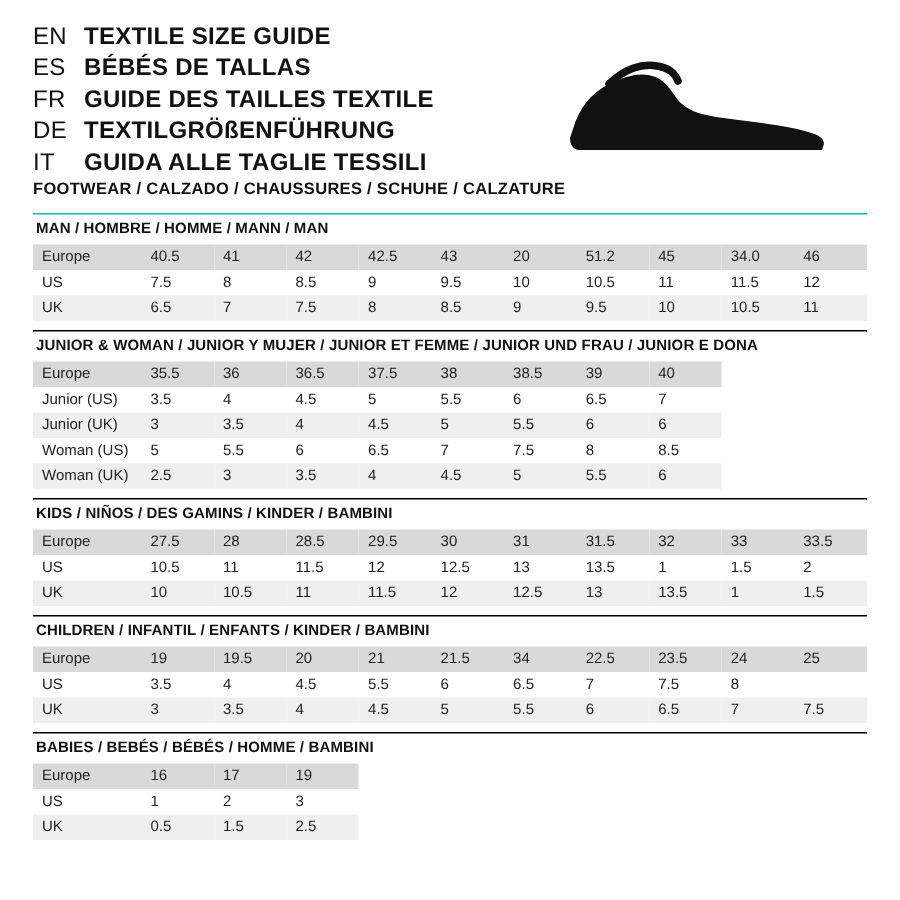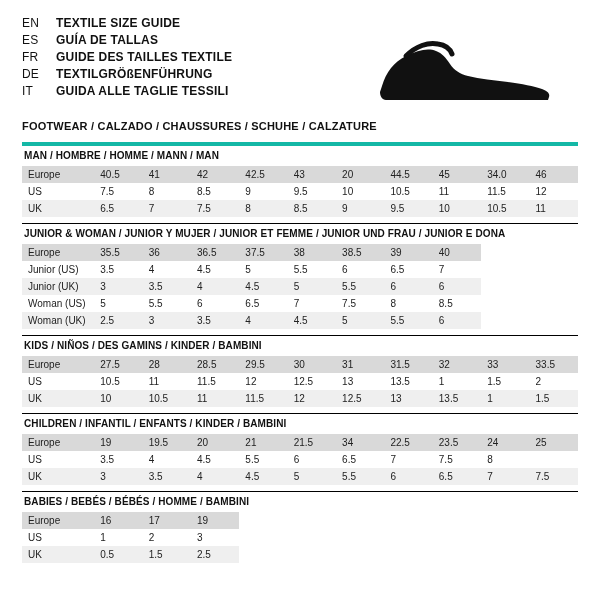--- a/index.html
+++ b/index.html
@@ -22,21 +22,21 @@
     padding: 16px 22px 0 22px;
   }
 
   
   .header {
     position: relative;
     height: 92px;
   }
   .lang-table {
     border-collapse: collapse;
-    font-size: 12px;
+    font-size: 16px;
     letter-spacing: 0.2px;
   }
   .lang-table td {
     padding: 0 0 3px 0;
     vertical-align: top;
     white-space: nowrap;
   }
   .lang-code {
     width: 34px;
     font-weight: normal;
@@ -68,21 +68,21 @@
   }
   .block-title {
     font-size: 10px;
     font-weight: bold;
     letter-spacing: 0.1px;
     color: #111;
     padding: 4px 0 5px 2px;
     border-top: 1px solid #000;
   }
   .block.first .block-title {
-    border-top: 4px solid #14b8a6;
+    border-top: 1px solid #14b8a6;
   }
   table.sizes {
     border-collapse: collapse;
     width: 100%;
     font-size: 10px;
     table-layout: fixed;
   }
   table.sizes td {
     height: 17px;
     padding: 0 0 0 6px;
@@ -106,21 +106,21 @@
 
   <div class="header">
     <table class="lang-table">
       <tbody>
           <tr>
             <td class="lang-code">EN</td>
             <td class="lang-title">TEXTILE SIZE GUIDE</td>
           </tr>
           <tr>
             <td class="lang-code">ES</td>
-            <td class="lang-title">GUÍA DE TALLAS</td>
+            <td class="lang-title">BÉBÉS DE TALLAS</td>
           </tr>
           <tr>
             <td class="lang-code">FR</td>
             <td class="lang-title">GUIDE DES TAILLES TEXTILE</td>
           </tr>
           <tr>
             <td class="lang-code">DE</td>
             <td class="lang-title">TEXTILGRÖßENFÜHRUNG</td>
           </tr>
           <tr>
@@ -158,21 +158,21 @@
           </colgroup>
           <tbody>
             <tr class="shade">
               <td class="rowlabel">Europe</td>
               <td>40.5</td>
               <td>41</td>
               <td>42</td>
               <td>42.5</td>
               <td>43</td>
               <td>20</td>
-              <td>44.5</td>
+              <td>51.2</td>
               <td>45</td>
               <td>34.0</td>
               <td>46</td>
             </tr>
             <tr>
               <td class="rowlabel">US</td>
               <td>7.5</td>
               <td>8</td>
               <td>8.5</td>
               <td>9</td>

